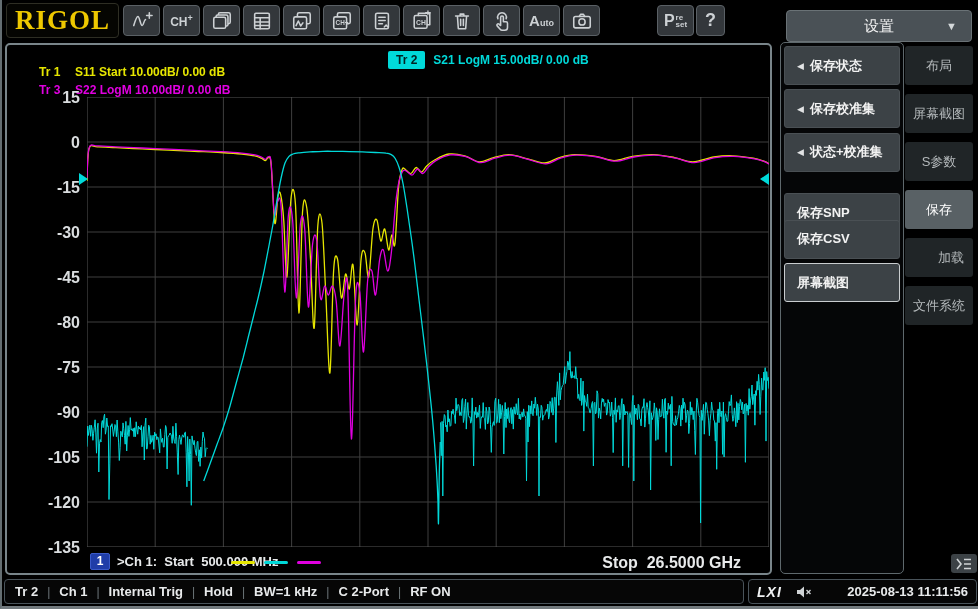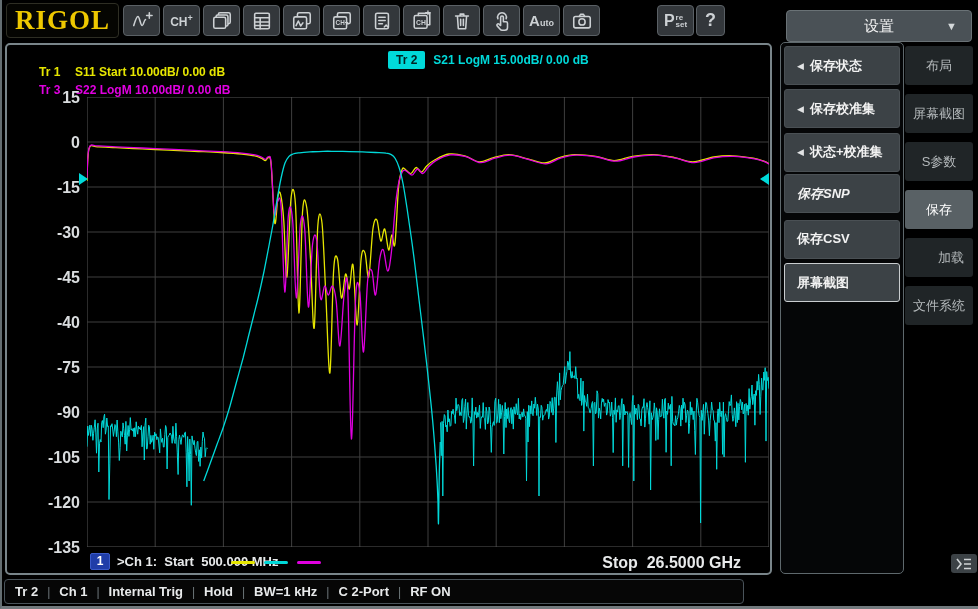--- a/index.html
+++ b/index.html
@@ -185,21 +185,21 @@
     <div class="tr2-group" style="top:8px;left:381px">
       <span class="tr2-box">Tr 2</span><span class="tr2-text">S21 LogM 15.00dB/ 0.00 dB</span>
     </div>
 
     <div id="yAxis">
         <span class="y-tick" style="left: 3px; top: 44px;">15</span>
         <span class="y-tick" style="left: 3px; top: 89px;">0</span>
         <span class="y-tick" style="left: 3px; top: 134px;">-15</span>
         <span class="y-tick" style="left: 3px; top: 179px;">-30</span>
         <span class="y-tick" style="left: 3px; top: 224px;">-45</span>
-        <span class="y-tick" style="left: 3px; top: 269px;">-40</span>
+        <span class="y-tick" style="left: 3px; top: 269px;">-80</span>
         <span class="y-tick" style="left: 3px; top: 314px;">-75</span>
         <span class="y-tick" style="left: 3px; top: 359px;">-90</span>
         <span class="y-tick" style="left: 3px; top: 404px;">-105</span>
         <span class="y-tick" style="left: 3px; top: 449px;">-120</span>
         <span class="y-tick" style="left: 3px; top: 494px;">-135</span>
       </div>
     <svg id="plot" width="682" height="450" viewBox="0 0 682 450">
         <g>
           <line x1="0" y1="0" x2="0" y2="450" stroke="#565656" stroke-width="1"></line>
           <line x1="68.2" y1="0" x2="68.2" y2="450" stroke="#3e3e3e" stroke-width="1"></line>
@@ -255,21 +255,21 @@
           <span>保存状态</span>
         </div>
         <div class="sm-btn" style="top: 89.4px;">
           <span class="sm-arrow">◀</span>
           <span>保存校准集</span>
         </div>
         <div class="sm-btn" style="top: 132.8px;">
           <span class="sm-arrow">◀</span>
           <span>状态+校准集</span>
         </div>
-        <div class="sm-btn" style="top: 174px; font-style: italic;">
+        <div class="sm-btn" style="top: 193px;">
           <span>保存SNP</span>
         </div>
         <div class="sm-btn" style="top: 219.6px;">
           <span>保存CSV</span>
         </div>
         <div class="sm-btn focused" style="top: 263px;">
           <span>屏幕截图</span>
         </div>
       </div>
     <div id="tabs">
@@ -297,14 +297,24 @@
         <span class="st-item">Internal Trig</span>
         <span class="st-sep">|</span>
         <span class="st-item">Hold</span>
         <span class="st-sep">|</span>
         <span class="st-item">BW=1 kHz</span>
         <span class="st-sep">|</span>
         <span class="st-item">C 2-Port</span>
         <span class="st-sep">|</span>
         <span class="st-item">RF ON</span>
       </div>
+    <div class="status-seg seg-right">
+      <span class="lxi">LXI</span>
+      <span class="mute">
+        <svg viewBox="0 0 16 14">
+            <path d="M1 5h3l4-3.5v11L4 9H1z" fill="currentColor"></path>
+            <path d="M10.5 5l4 4m0-4l-4 4" stroke="currentColor" stroke-width="1.4"></path>
+          </svg>
+      </span>
+      <span class="datetime">2025-08-13 11:11:56</span>
+    </div>
   </div>
 </div>
 
 </body></html>

